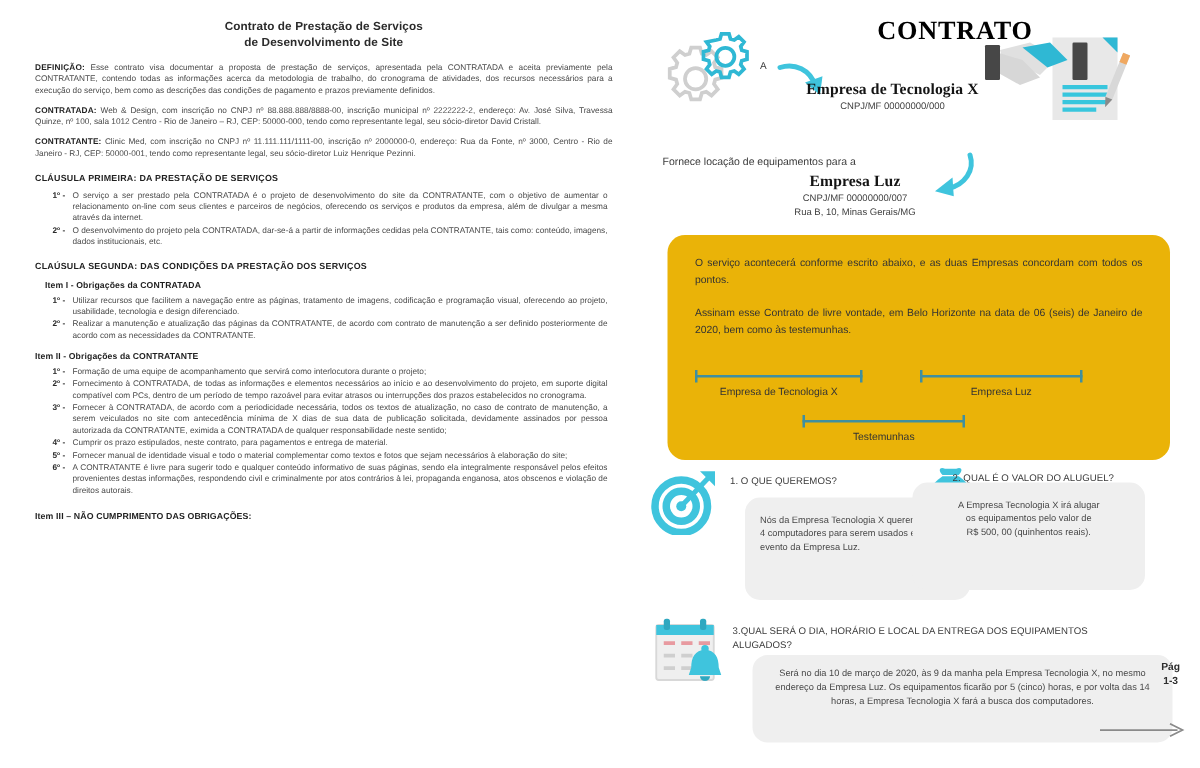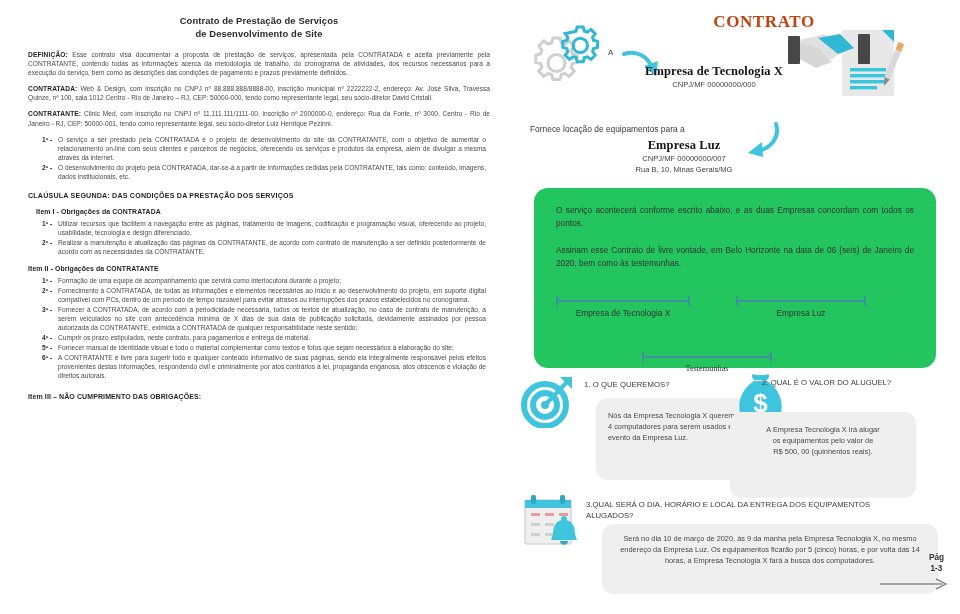--- a/index.html
+++ b/index.html
@@ -95,23 +95,23 @@
     width: 448px; height: 614px;
     background: #ffffff;
   }
   .contrato-title {
     position: absolute;
     left: 162px; top: 12px;
     width: 180px;
     text-align: center;
     font-family: "Liberation Serif", serif;
     font-weight: bold;
-    font-size: 17px;
+    font-size: 21px;
     letter-spacing: .6px;
-    color: #c2410c;
+    color: #000000;
   }
 
   
   .gears { position: absolute; left: 6px; top: 22px; width: 86px; height: 76px; }
   
   .handshake { position: absolute; left: 272px; top: 24px; width: 128px; height: 98px; }
 
   .party-block { position: absolute; color: #2b2b2b; }
   .letter-a {
     position: absolute; left: 96px; top: 48px;
@@ -139,21 +139,21 @@
     font-size: 8.4px;
     color: #3a3a3a;
   }
   .p2 { left: 72px; top: 138px; width: 200px; text-align: center; }
 
   
   .panel {
     position: absolute;
     left: 22px; top: 188px;
     width: 402px; height: 180px;
-    background: #22c55e;
+    background: #eab308;
     border-radius: 14px;
     padding: 16px 22px;
   }
   .panel p {
     margin: 0 0 14px 0;
     font-size: 8.3px;
     line-height: 13px;
     color: #333333;
     text-align: justify;
   }
@@ -194,21 +194,21 @@
     font-size: 7.4px;
     line-height: 11px;
     color: #474747;
   }
   .target-icon { position: absolute; left: 8px; top: 374px; width: 56px; height: 54px; }
   .money-icon  { position: absolute; left: 220px; top: 372px; width: 56px; height: 56px; }
   .cal-icon    { position: absolute; left: 10px; top: 494px; width: 58px; height: 56px; }
 
   .pag {
     position: absolute;
-    right: 16px; bottom: 40px;
+    right: 16px; bottom: 64px;
     text-align: center;
     font-size: 8.2px;
     font-weight: bold;
     color: #2e2e2e;
     line-height: 11px;
   }
   .pag-arrow { position: absolute; right: 10px; bottom: 22px; width: 72px; height: 16px; }
 </style>
 </head>
 <body>
@@ -221,20 +221,21 @@
       <span>Contrato de Prestação de Serviços</span>
       <span class="l2">de Desenvolvimento de Site</span>
     </div>
 
     <p class="para"><b>DEFINIÇÃO:</b><span> Esse contrato visa documentar a proposta de prestação de serviços, apresentada pela CONTRATADA e aceita previamente pela CONTRATANTE, contendo todas as informações acerca da metodologia de trabalho, do cronograma de atividades, dos recursos necessários para a execução do serviço, bem como as descrições das condições de pagamento e prazos previamente definidos.</span></p>
 
     <p class="para"><b>CONTRATADA:</b><span> Web &amp; Design, com inscrição no CNPJ nº 88.888.888/8888-00, inscrição municipal nº 2222222-2, endereço: Av. José Silva, Travessa Quinze, nº 100, sala 1012 Centro - Rio de Janeiro – RJ, CEP: 50000-000, tendo como representante legal, seu sócio-diretor David Cristall.</span></p>
 
     <p class="para"><b>CONTRATANTE:</b><span> Clinic Med, com inscrição no CNPJ nº 11.111.111/1111-00, inscrição nº 2000000-0, endereço: Rua da Fonte, nº 3000, Centro - Rio de Janeiro - RJ, CEP: 50000-001, tendo como representante legal, seu sócio-diretor Luiz Henrique Pezinni.</span></p>
 
+    <div class="clause-head">CLÁUSULA PRIMEIRA: DA PRESTAÇÃO DE SERVIÇOS</div>
     <ol class="numlist">
       <li>
         <span class="num">1º -</span>
         <span class="txt">O serviço a ser prestado pela CONTRATADA é o projeto de desenvolvimento do site da CONTRATANTE, com o objetivo de aumentar o relacionamento on-line com seus clientes e parceiros de negócios, oferecendo os serviços e produtos da empresa, além de divulgar a mesma através da internet.</span>
       </li>
       <li>
         <span class="num">2º -</span>
         <span class="txt">O desenvolvimento do projeto pela CONTRATADA, dar-se-á a partir de informações cedidas pela CONTRATANTE, tais como: conteúdo, imagens, dados institucionais, etc.</span>
       </li>
     </ol>
@@ -357,21 +358,21 @@
 
       <div class="sig-row" style="left:202px; top:108px; width:130px;">
         <div class="sig-line">
           <div class="bar" style="width:130px;"></div>
           <div class="cap-l" style="left:0;"></div>
           <div class="cap-r" style="left:128px;"></div>
         </div>
         <div class="sig-label">Empresa Luz</div>
       </div>
 
-      <div class="sig-row" style="left:108px; top:164px; width:130px;font-family:Liberation Serif, serif;">
+      <div class="sig-row" style="left:108px; top:144px; width:130px;">
         <div class="sig-line">
           <div class="bar" style="width:130px;"></div>
           <div class="cap-l" style="left:0;"></div>
           <div class="cap-r" style="left:128px;"></div>
         </div>
         <div class="sig-label">Testemunhas</div>
       </div>
     </div>
 
     <svg class="target-icon" viewBox="0 0 56 54">
@@ -385,21 +386,21 @@
     <div class="qa-card" style="left:40px; top:398px; width:180px; height:82px;margin-left:44px;">
       <div class="qa-body" style="padding:12px 10px 0 12px;">Nós da Empresa Tecnologia X queremos alugar 4 computadores para serem usados em um evento da Empresa Luz.</div>
     </div>
 
     <svg class="money-icon" viewBox="0 0 56 56">
       <path d="M22 8 C18 4, 20 1, 24 3 L33 3 C37 1, 39 4, 35 8 Z" fill="#3fc4dd"></path>
       <path d="M22 9 C8 18, 4 34, 10 46 C14 53, 43 53, 47 46 C53 34, 49 18, 35 9 Z" fill="#3fc4dd"></path>
       <text x="28.5" y="40" font-family="Liberation Sans, sans-serif" font-size="26" font-weight="bold" fill="#ffffff" text-anchor="middle">$</text>
     </svg>
     <div class="qa-q" style="left:250px; top:378px; width:185px;">2. QUAL É O VALOR DO ALUGUEL?</div>
-    <div class="qa-card" style="left:218px; top:412px; width:186px; height:86px;">
+    <div class="qa-card" style="left:218px; top:386px; width:186px; height:86px;">
       <div class="qa-body" style="padding:12px 10px 0 10px; text-align:center; white-space:pre-line;">A Empresa Tecnologia X irá alugar
 os equipamentos pelo valor de
 R$ 500, 00 (quinhentos reais).</div>
     </div>
 
     <svg class="cal-icon" viewBox="0 0 58 56">
       <rect x="3" y="6" width="46" height="44" rx="2" fill="#efefef" stroke="#d8d8d8" stroke-width="1.5"></rect>
       <rect x="3" y="6" width="46" height="8" fill="#3fc4dd"></rect>
       <rect x="9" y="1" width="5" height="9" rx="2" fill="#2fa8c0"></rect>
       <rect x="38" y="1" width="5" height="9" rx="2" fill="#2fa8c0"></rect>

